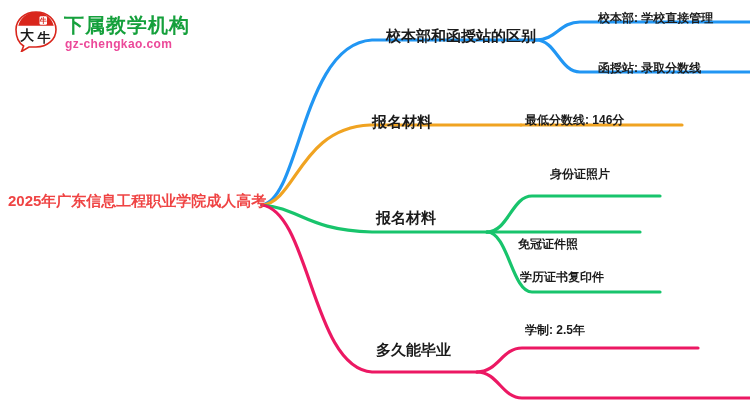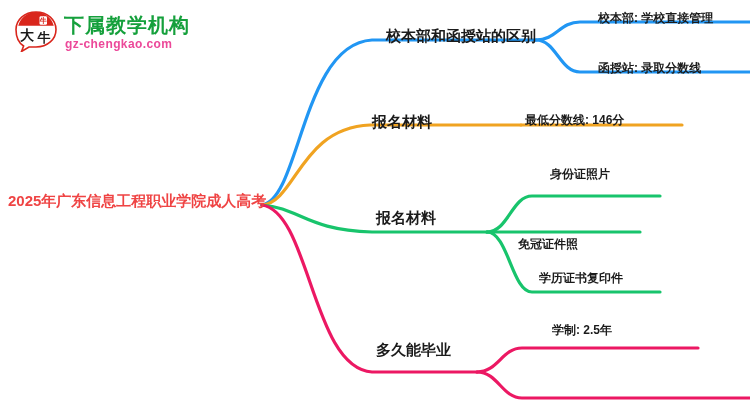--- a/index.html
+++ b/index.html
@@ -105,18 +105,18 @@
   <div class="lbl topic" style="left:380px;top:28px;margin-left:6px;">校本部和函授站的区别</div>
   <div class="lbl leaf" style="left:598px;top:12px;">校本部: 学校直接管理</div>
   <div class="lbl leaf" style="left:598px;top:62px;">函授站: 录取分数线</div>
 
   <div class="lbl topic" style="left:372px;top:114px;">报名材料</div>
   <div class="lbl leaf" style="left:525px;top:114px;">最低分数线: 146分</div>
 
   <div class="lbl topic" style="left:376px;top:210px;">报名材料</div>
   <div class="lbl leaf" style="left:534px;top:168px;margin-left:16px;">身份证照片</div>
   <div class="lbl leaf" style="left:518px;top:218px;margin-top:20px;">免冠证件照</div>
-  <div class="lbl leaf" style="left:539px;top:272px;">学历证书复印件</div>
+  <div class="lbl leaf" style="left:520px;top:272px;font-family:Liberation Mono, monospace;">学历证书复印件</div>
 
   <div class="lbl topic" style="left:376px;top:342px;">多久能毕业</div>
-  <div class="lbl leaf" style="left:552px;top:324px;">学制: 2.5年</div>
+  <div class="lbl leaf" style="left:525px;top:324px;">学制: 2.5年</div>
 
 </div>
 
 </body></html>

